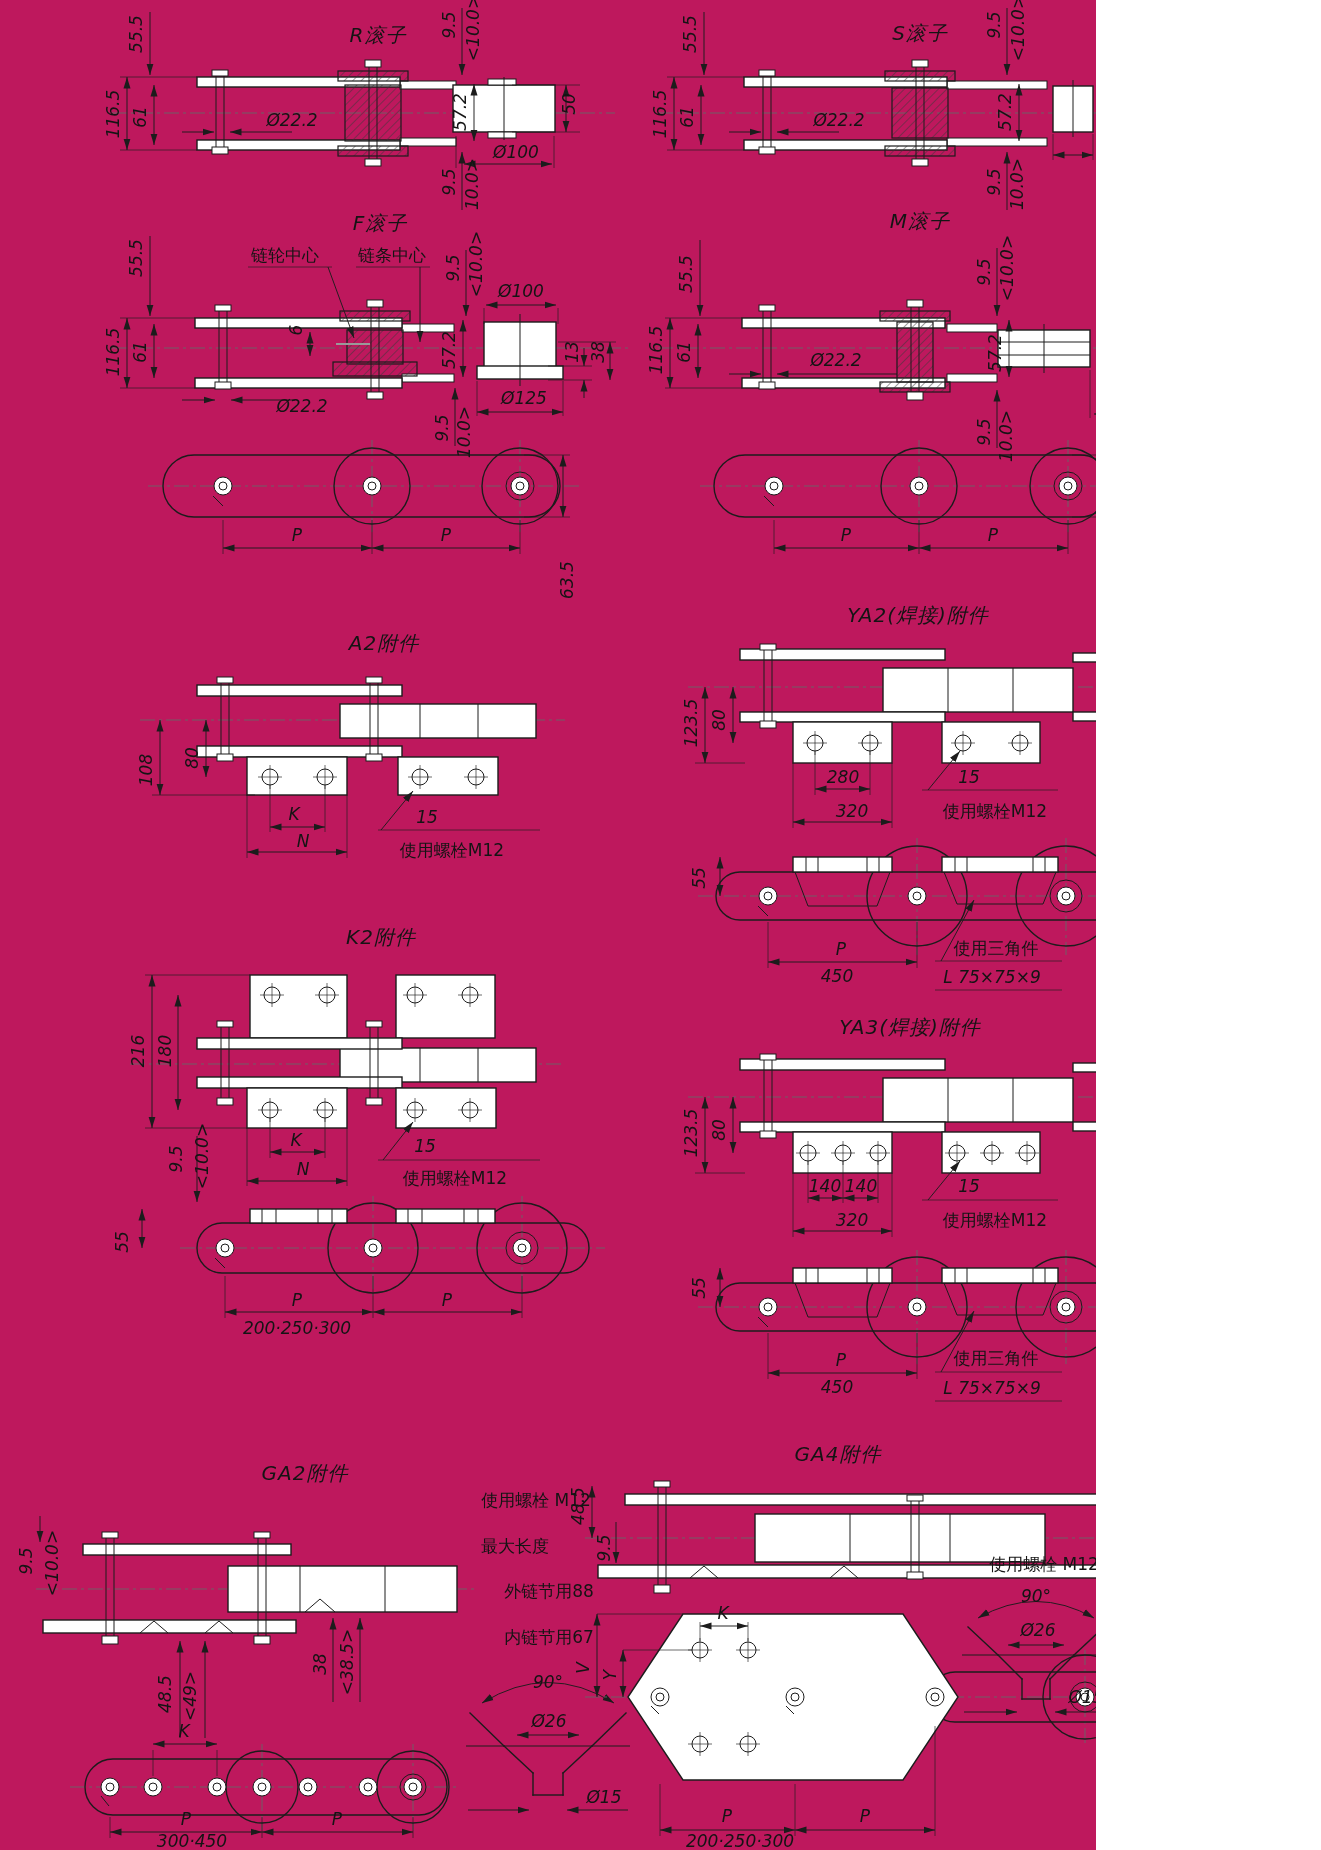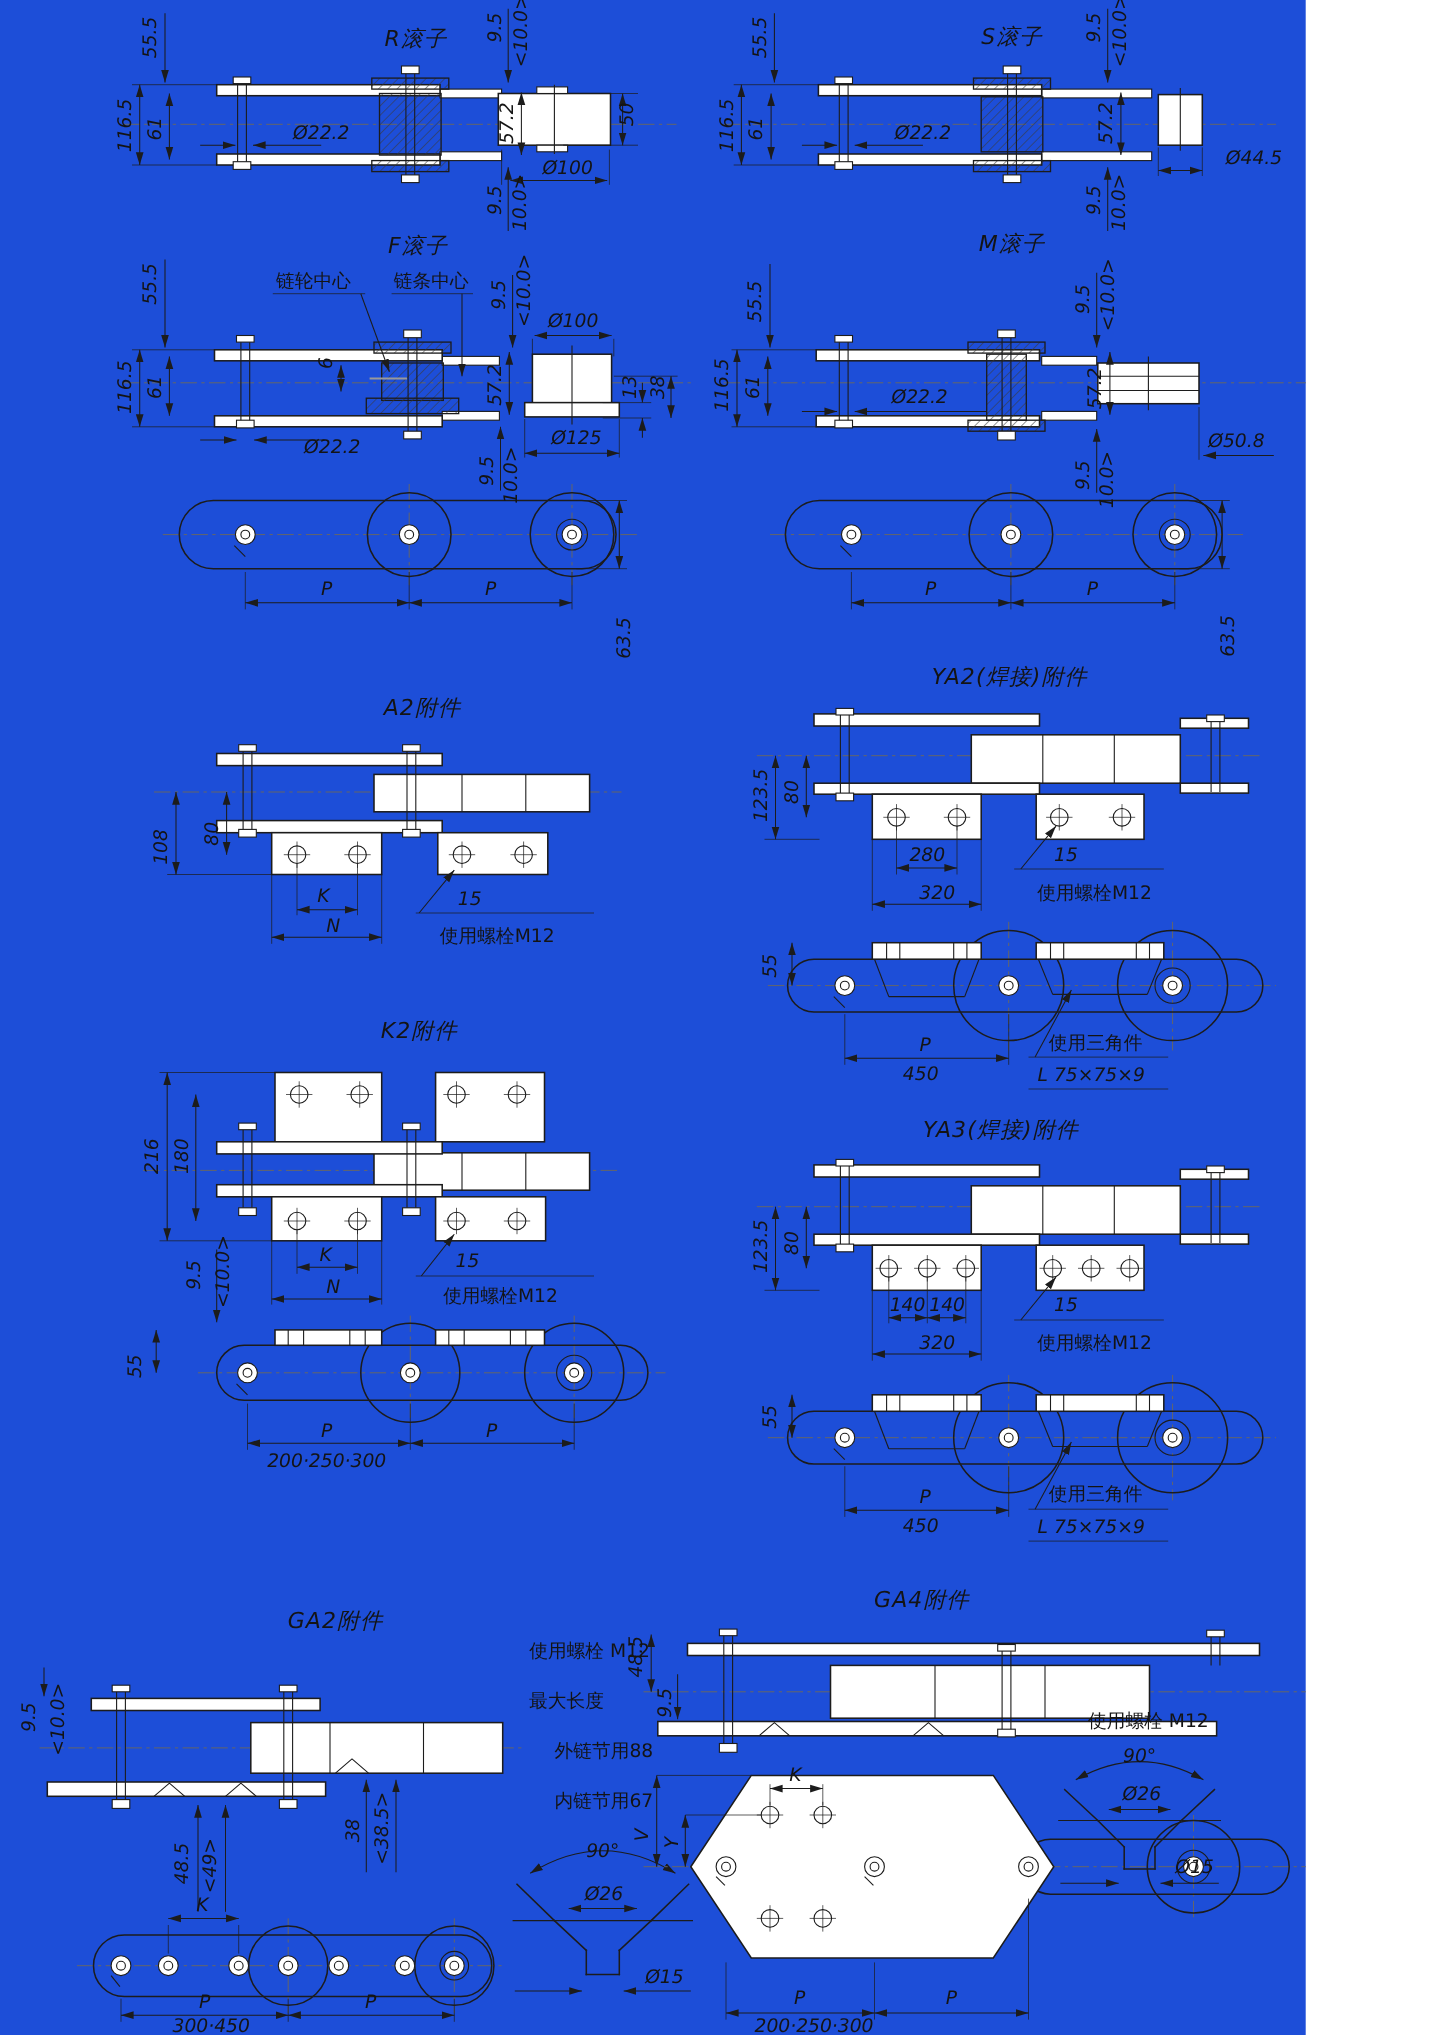--- a/index.html
+++ b/index.html
@@ -1,16 +1,16 @@
 <!DOCTYPE html>
 <html><head>
 <meta charset="utf-8">
 <style>
   html,body{margin:0;padding:0;background:#fff;}
-  .stage{position:relative;width:1187px;height:1850px;background:#1d4ed8;overflow:hidden;}
+  .stage{position:relative;width:1096px;height:1850px;background:#be185d;overflow:hidden;}
   svg{display:block}
   .s{fill:none;stroke:#1c1c1c;stroke-width:1.4;stroke-linecap:square}
   .sf{fill:#fff;stroke:#1c1c1c;stroke-width:1.4}
   .hf{fill:url(#ht);stroke:#1c1c1c;stroke-width:1.2}
   .th{fill:none;stroke:#1c1c1c;stroke-width:1}
   .thw{fill:#fff;stroke:#1c1c1c;stroke-width:1}
   .cl{fill:none;stroke:#666;stroke-width:.9;stroke-dasharray:15 4 3 4}
   .dl{fill:none;stroke:#1c1c1c;stroke-width:.95}
   .xl{fill:none;stroke:#1c1c1c;stroke-width:.65}
   .gm{fill:none;stroke:#999;stroke-width:1.8}

